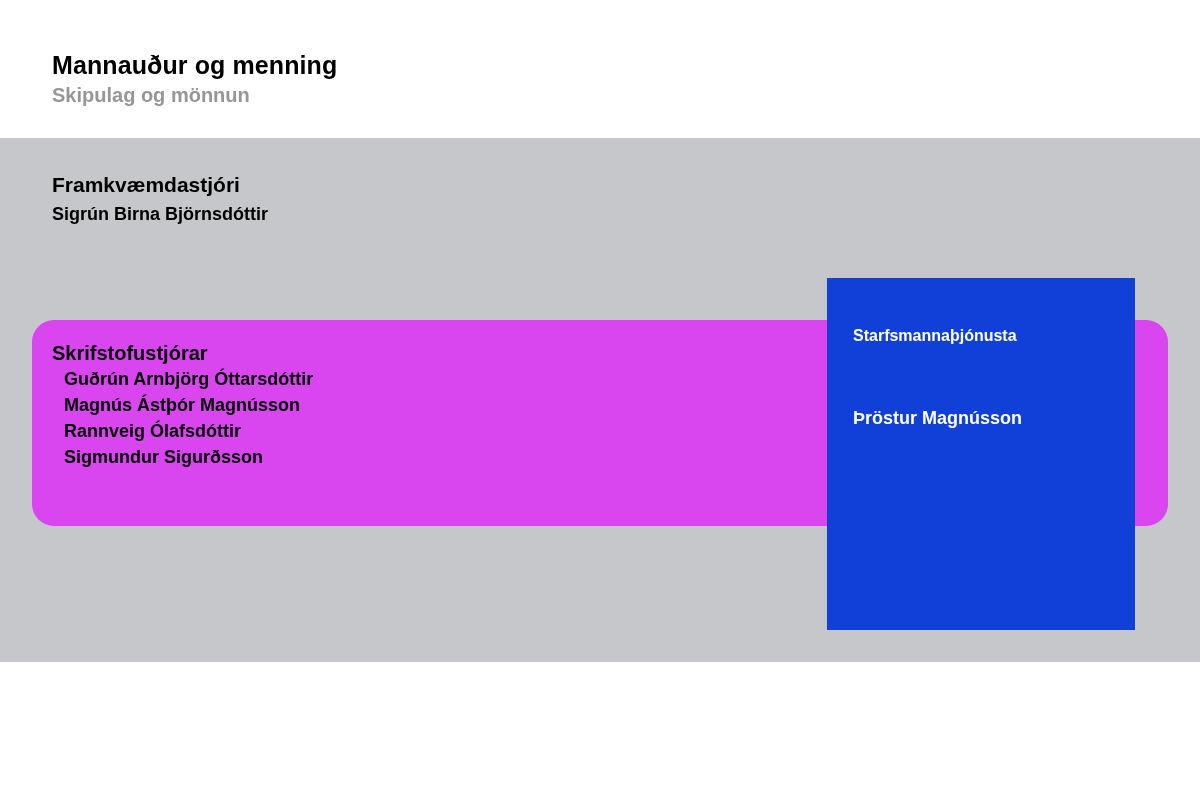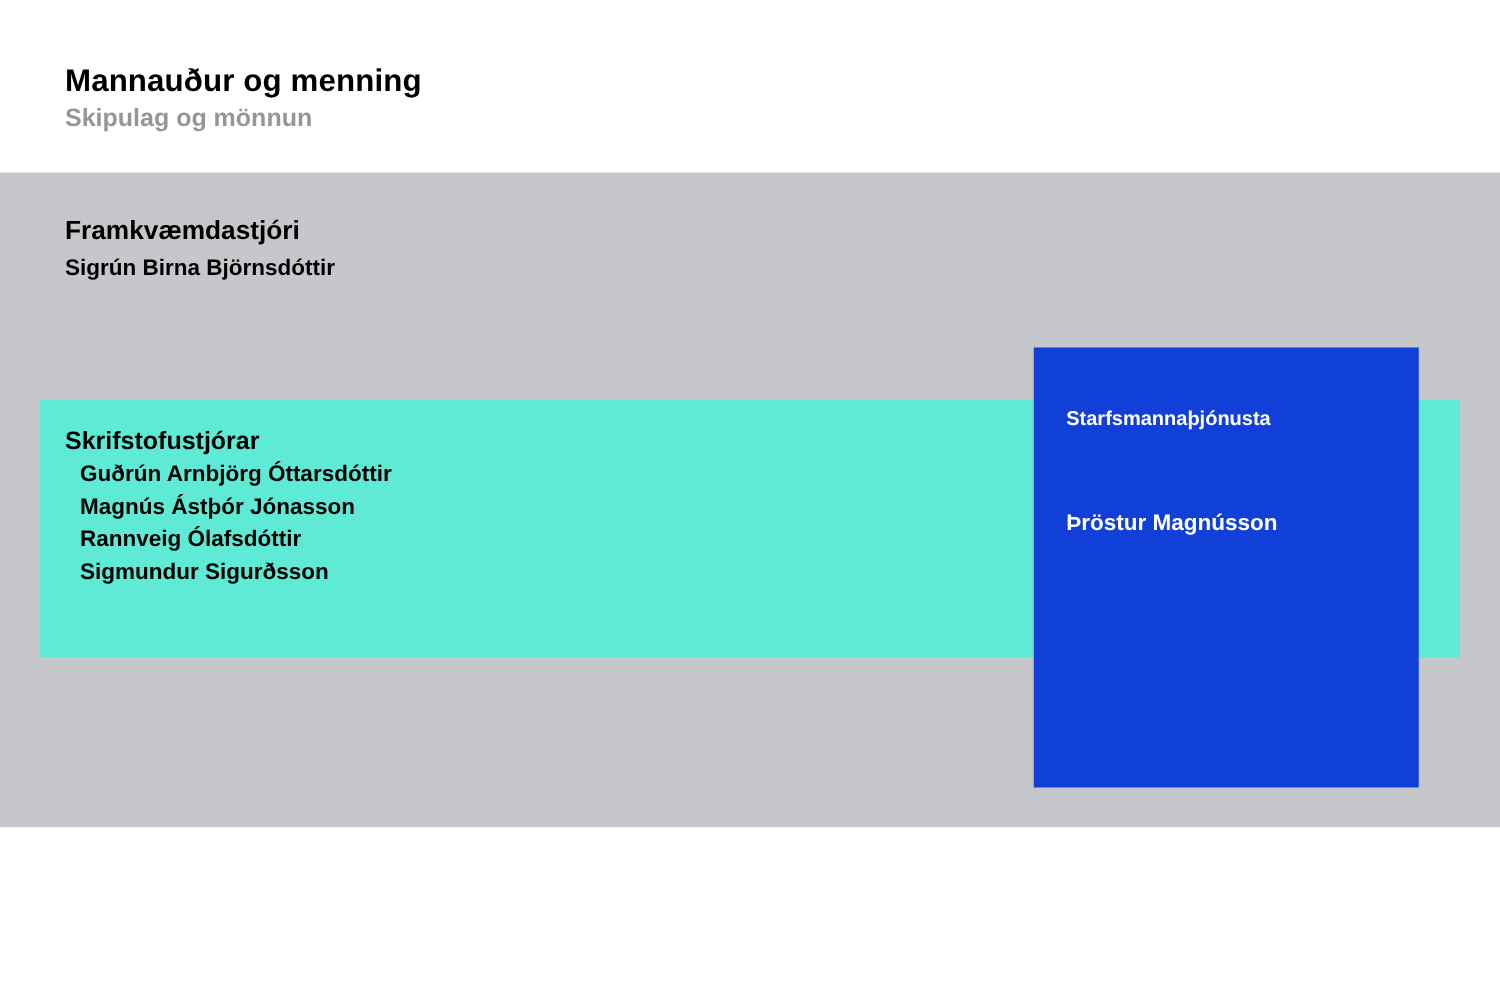--- a/index.html
+++ b/index.html
@@ -81,21 +81,22 @@
     margin-top: 4px;
   }
 
   
   .card-white {
     position: absolute;
     left: 32px;
     top: 182px;
     width: 1136px;
     height: 206px;
-    background: #5eead4;
+    background: #d946ef;
+    border-radius: 22px;
   }
   .card-white-inner {
     position: absolute;
     left: 20px;
     top: 20px;
   }
   .card-title {
     font-size: 20px;
     font-weight: bold;
     color: #000000;
@@ -167,21 +168,21 @@
     <div class="exec">
       <div class="exec-role">Framkvæmdastjóri</div>
       <div class="exec-name">Sigrún Birna Björnsdóttir</div>
     </div>
 
     <div class="card-white">
       <div class="card-white-inner">
         <div class="card-title">Skrifstofustjórar</div>
         <ul class="name-list">
           <li>Guðrún Arnbjörg Óttarsdóttir</li>
-          <li>Magnús Ástþór Jónasson</li>
+          <li>Magnús Ástþór Magnússon</li>
           <li>Rannveig Ólafsdóttir</li>
           <li>Sigmundur Sigurðsson</li>
         </ul>
       </div>
     </div>
 
     <div class="card-blue">
       <div class="card-blue-title">Starfsmannaþjónusta</div>
       <div class="card-blue-name">Þröstur Magnússon</div>
     </div>

